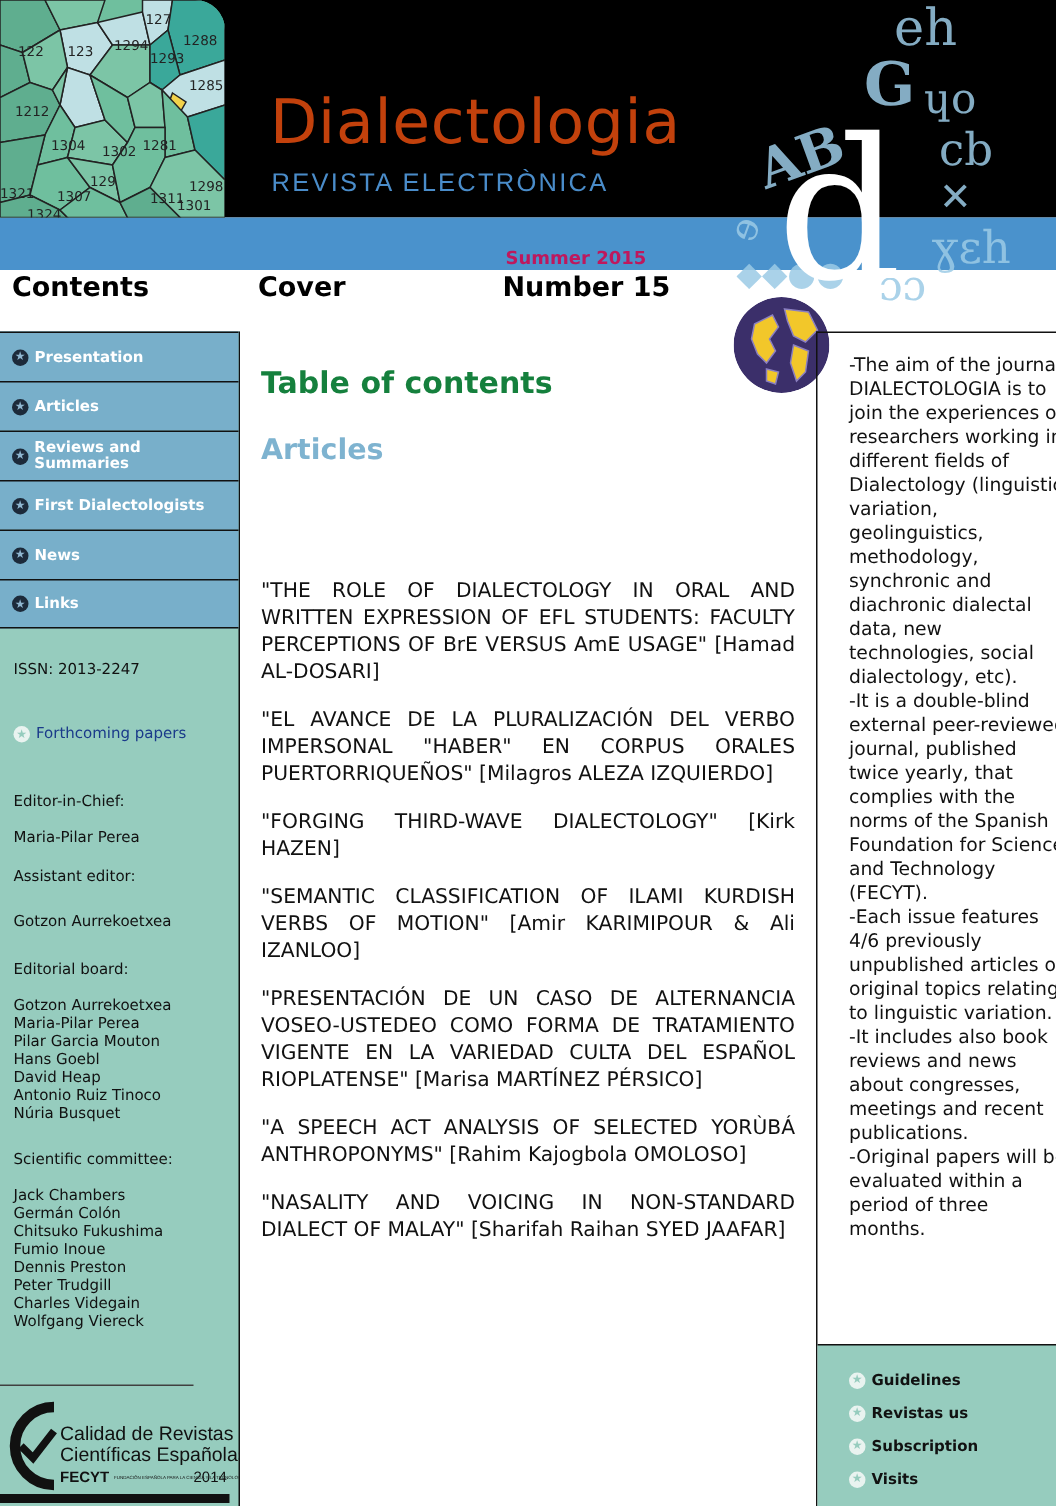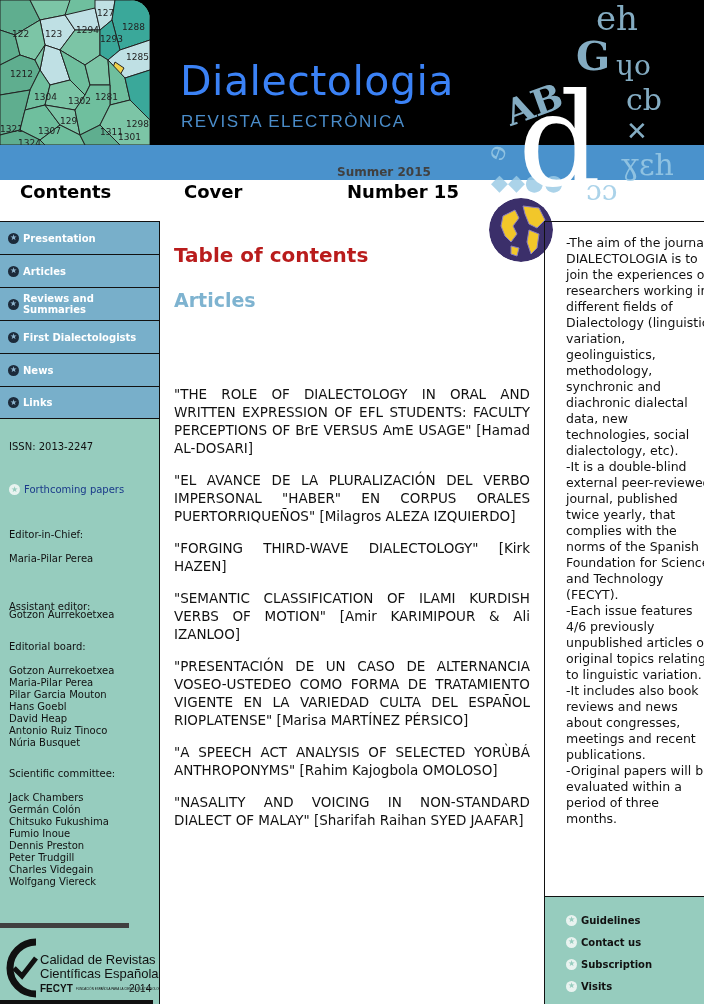--- a/index.html
+++ b/index.html
@@ -4,44 +4,44 @@
 <style>
   * { box-sizing: border-box; margin: 0; padding: 0; }
   html, body { width: 704px; height: 1004px; overflow: hidden; background: #ffffff; }
   body { position: relative; font-family: "DejaVu Sans", sans-serif; color: #111; }
 
   
   .header { position: absolute; left: 0; top: 0; width: 704px; height: 180px; }
   .header-black { position: absolute; left: 0; top: 0; width: 704px; height: 145px; background: #000; }
   .header-blue { position: absolute; left: 0; top: 145px; width: 704px; height: 35px; background: #4a92cc; }
   .map { position: absolute; left: 0; top: 0; width: 150px; height: 145px; overflow: hidden; border-bottom-right-radius: 0; border-top-right-radius: 20px; }
-  .title { position: absolute; left: 180px; top: 57px; font-family: "DejaVu Sans", sans-serif; font-size: 41px; color: #3b82f6; letter-spacing: 0.5px; }
+  .title { position: absolute; left: 180px; top: 57px; font-family: "DejaVu Sans", sans-serif; font-size: 41px; color: #c2410c; letter-spacing: 0.5px; }
   .subtitle { position: absolute; left: 181px; top: 112px; font-family: "Liberation Sans", sans-serif; font-weight: normal; font-size: 17px; color: #4a8cc9; letter-spacing: 1.5px; }
   .letters { position: absolute; left: 440px; top: 0; width: 200px; height: 210px; margin-left: 36px; }
   .globe { position: absolute; left: 489px; top: 198px; width: 64px; height: 64px; border-radius: 50%; overflow: hidden; }
 
-  .issue { position: absolute; left: 337px; top: 165px; font-weight: bold; font-size: 12px; color: #404040; }
+  .issue { position: absolute; left: 337px; top: 165px; font-weight: bold; font-size: 12px; color: #be185d; }
   .navbar-row { position: absolute; left: 0; top: 181px; width: 460px; height: 28px; }
-  .navbar-row span { position: absolute; top: 0; font-weight: bold; font-size: 18px; color: #000; margin-left: 12px; }
+  .navbar-row span { position: absolute; top: 0; font-weight: bold; font-size: 18px; color: #000; }
 
   
   .left { position: absolute; left: 0; top: 221px; width: 160px; height: 783px; background: #96ccbe; border-right: 1px solid #111; }
   .menu-item { display: flex; align-items: center; height: 33px; background: #78afca; border-top: 1px solid #111; padding-left: 8px; font-family: "DejaVu Sans", sans-serif; font-weight: bold; font-size: 10px; color: #fff; cursor: pointer; }
   .menu-item:last-child { border-bottom: 1px solid #111; }
   .star { width: 11px; height: 11px; border-radius: 50%; background: #1c2a3a; display: inline-flex; align-items: center; justify-content: center; margin-right: 4px; color: #8fb6d0; font-size: 8px; line-height: 1; }
   .star.light { background: #e9f3f0; color: #96ccbe; }
   .issn { position: absolute; left: 9px; top: 220px; font-size: 10px; }
   .forthcoming { position: absolute; left: 9px; top: 263px; font-size: 10px; color: #1a3a8a; display: flex; align-items: center; cursor: pointer; }
   .lbl { position: absolute; left: 9px; font-size: 10px; }
   .list { position: absolute; left: 9px; font-size: 10px; line-height: 12px; }
-  .left-footer { position: absolute; left: 0; top: 702px; width: 129px; height: 81px; border-top: 5px solid #404040; text-align: right; }
+  .left-footer { position: absolute; left: 0; top: 702px; width: 129px; height: 81px; border-top: 1px solid #404040; text-align: right; }
 
   
   .main { position: absolute; left: 160px; top: 221px; width: 385px; height: 783px; }
-  .toc-title { position: absolute; left: 14px; top: 22px; font-weight: bold; font-size: 20px; color: #b91c1c; }
+  .toc-title { position: absolute; left: 14px; top: 22px; font-weight: bold; font-size: 20px; color: #15803d; }
   .section-title { position: absolute; left: 14px; top: 68px; font-weight: bold; font-size: 19px; color: #7eb3d0; }
   .articles { position: absolute; left: 14px; top: 164px; width: 356px; }
   .article { font-size: 13.5px; line-height: 18px; text-align: justify; color: #111; margin-bottom: 14px; cursor: pointer; }
 
   
   .right { position: absolute; left: 544px; top: 221px; width: 160px; height: 783px; border-left: 1px solid #111; border-top: 1px solid #111; }
   .about { position: absolute; left: 21px; top: 13px; width: 146px; font-size: 12.5px; line-height: 16px; color: #111; }
   .right-links { position: absolute; left: 0; top: 674px; width: 160px; height: 109px; background: #96ccbe; border-top: 1px solid #111; padding-top: 12px; }
   .rlink { display: flex; align-items: center; padding-left: 21px; height: 22px; font-weight: bold; font-size: 10px; color: #111; cursor: pointer; }
 </style>
@@ -177,21 +177,21 @@
 
   <div class="issn">ISSN: 2013-2247</div>
 
   <div class="forthcoming">
     <span class="star light">★</span>
     <span>Forthcoming papers</span>
   </div>
 
   <div class="lbl" style="top:308px;">Editor-in-Chief:</div>
   <div class="lbl" style="top:332px;">Maria-Pilar Perea</div>
-  <div class="lbl" style="top:380px;">Assistant editor:</div>
+  <div class="lbl" style="top:358px;">Assistant editor:</div>
   <div class="lbl" style="top:388px;">Gotzon Aurrekoetxea</div>
   <div class="lbl" style="top:420px;">Editorial board:</div>
   <div class="list" style="top:444px;">
     <div>Gotzon Aurrekoetxea</div>
     <div>Maria-Pilar Perea</div>
     <div>Pilar Garcia Mouton</div>
     <div>Hans Goebl</div>
     <div>David Heap</div>
     <div>Antonio Ruiz Tinoco</div>
     <div>Núria Busquet</div>
@@ -242,21 +242,21 @@
 -Each issue features 4/6 previously unpublished articles on original topics relating to linguistic variation.
 -It includes also book reviews and news about congresses, meetings and recent publications.
 -Original papers will be evaluated within a period of three months.</div>
   <div class="right-links">
     <div class="rlink">
       <span class="star light">★</span>
       <span>Guidelines</span>
     </div>
     <div class="rlink">
       <span class="star light">★</span>
-      <span>Contact us</span>
+      <span>Revistas us</span>
     </div>
     <div class="rlink">
       <span class="star light">★</span>
       <span>Subscription</span>
     </div>
     <div class="rlink">
       <span class="star light">★</span>
       <span>Visits</span>
     </div>
   </div>

